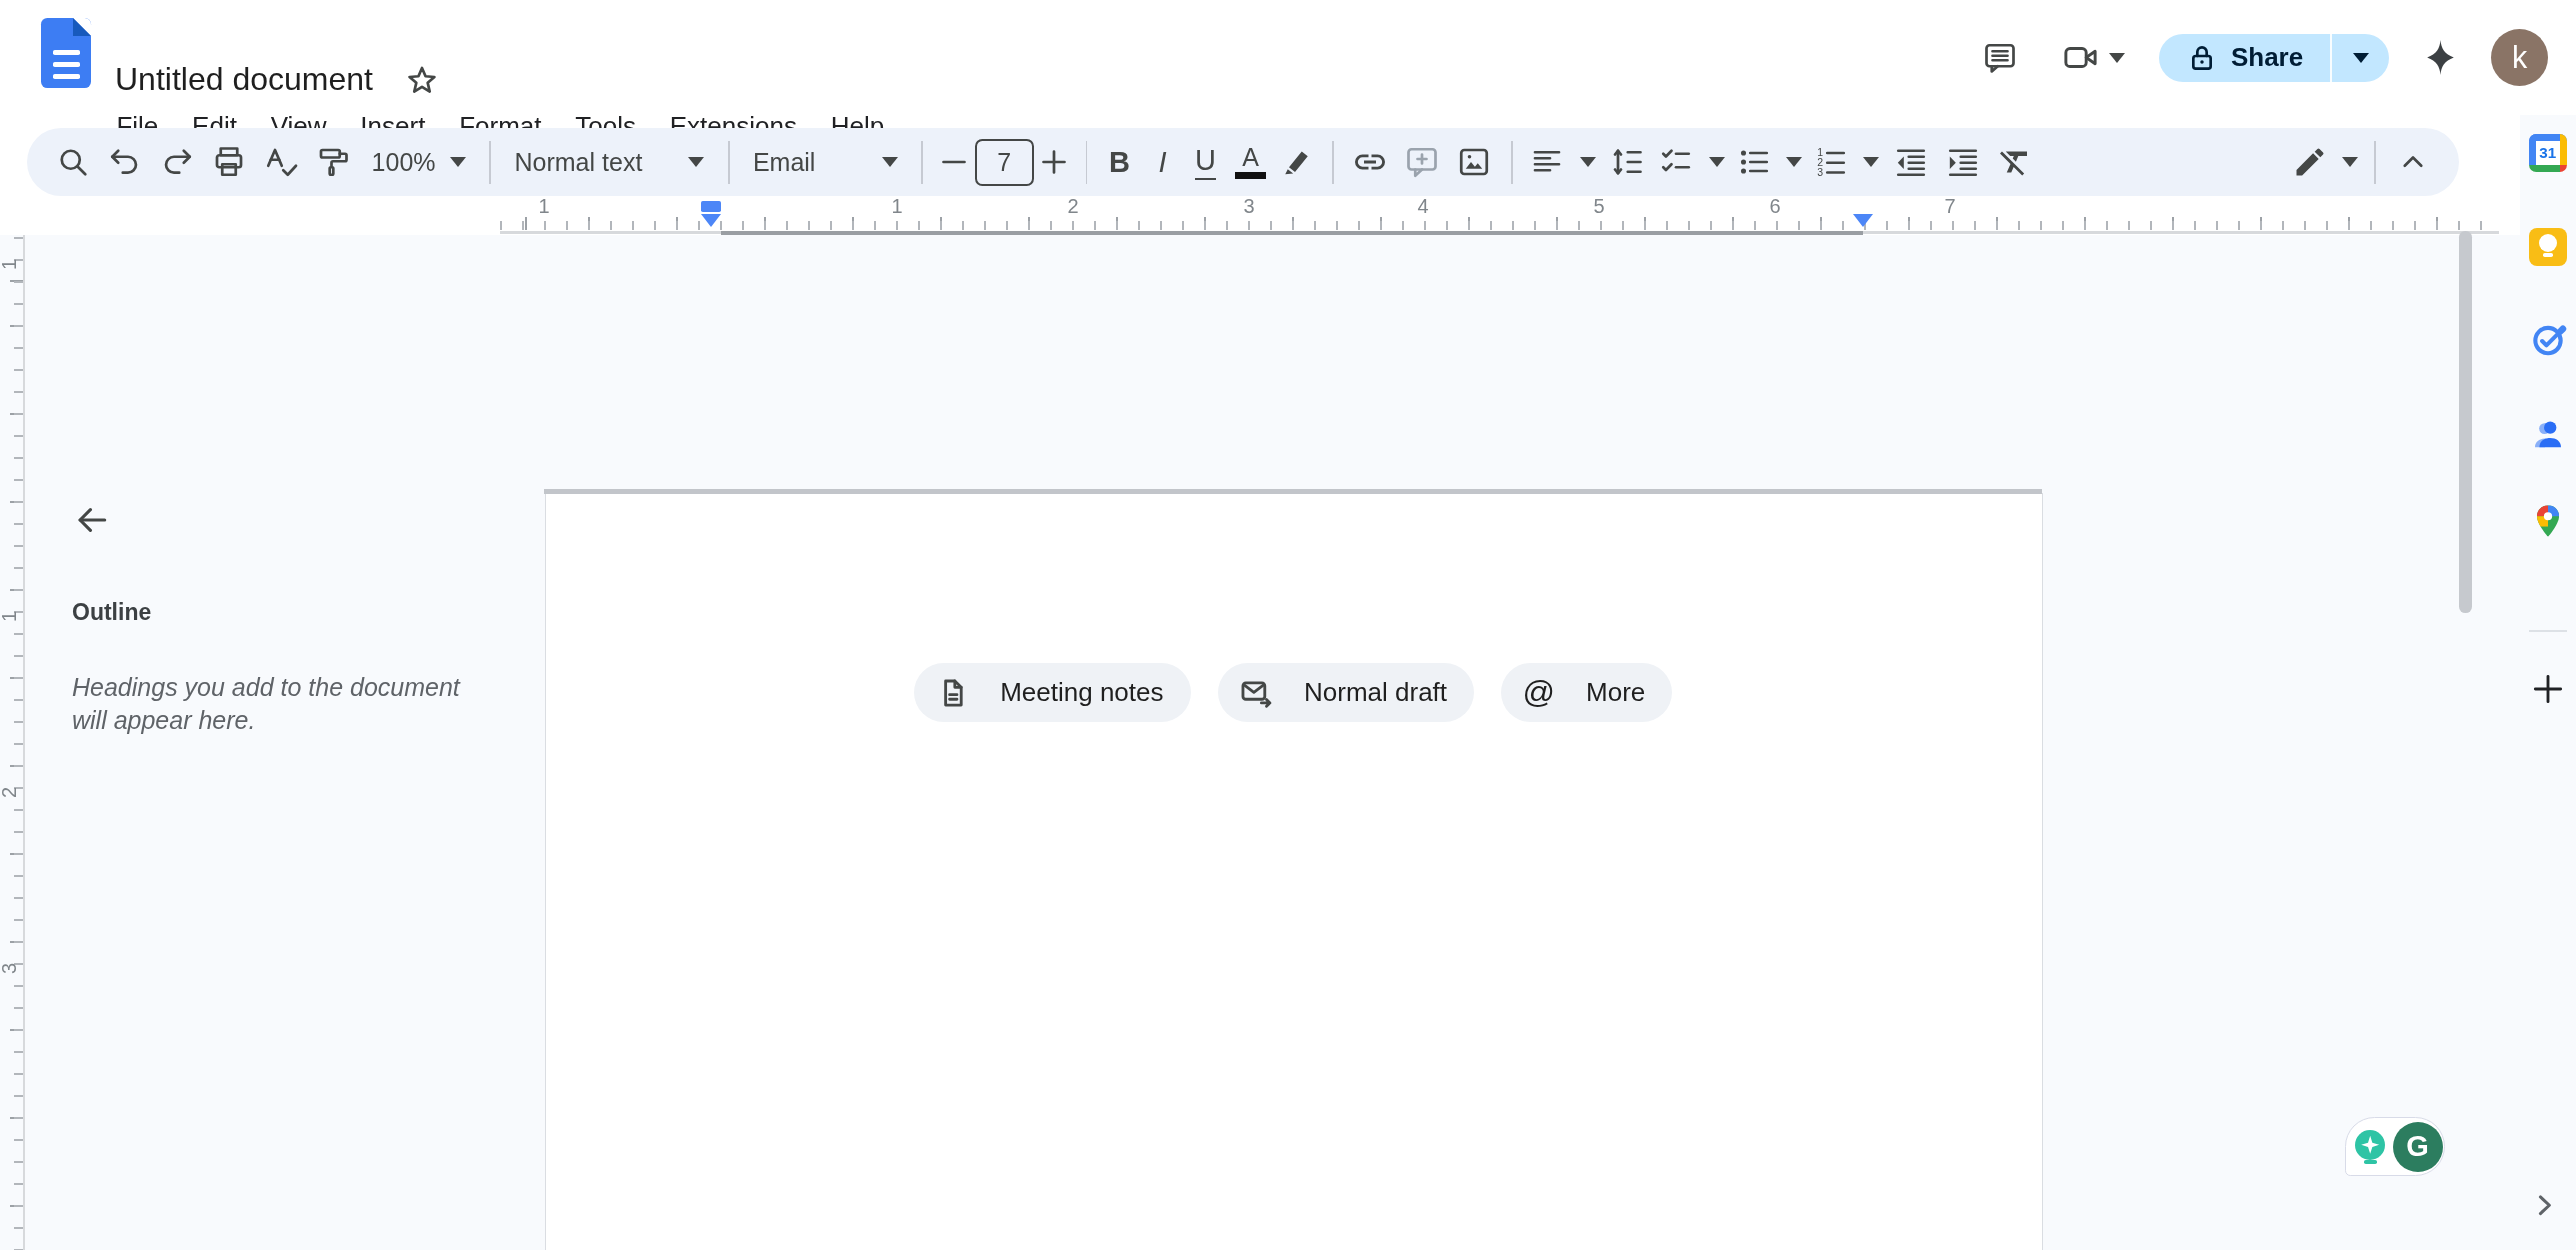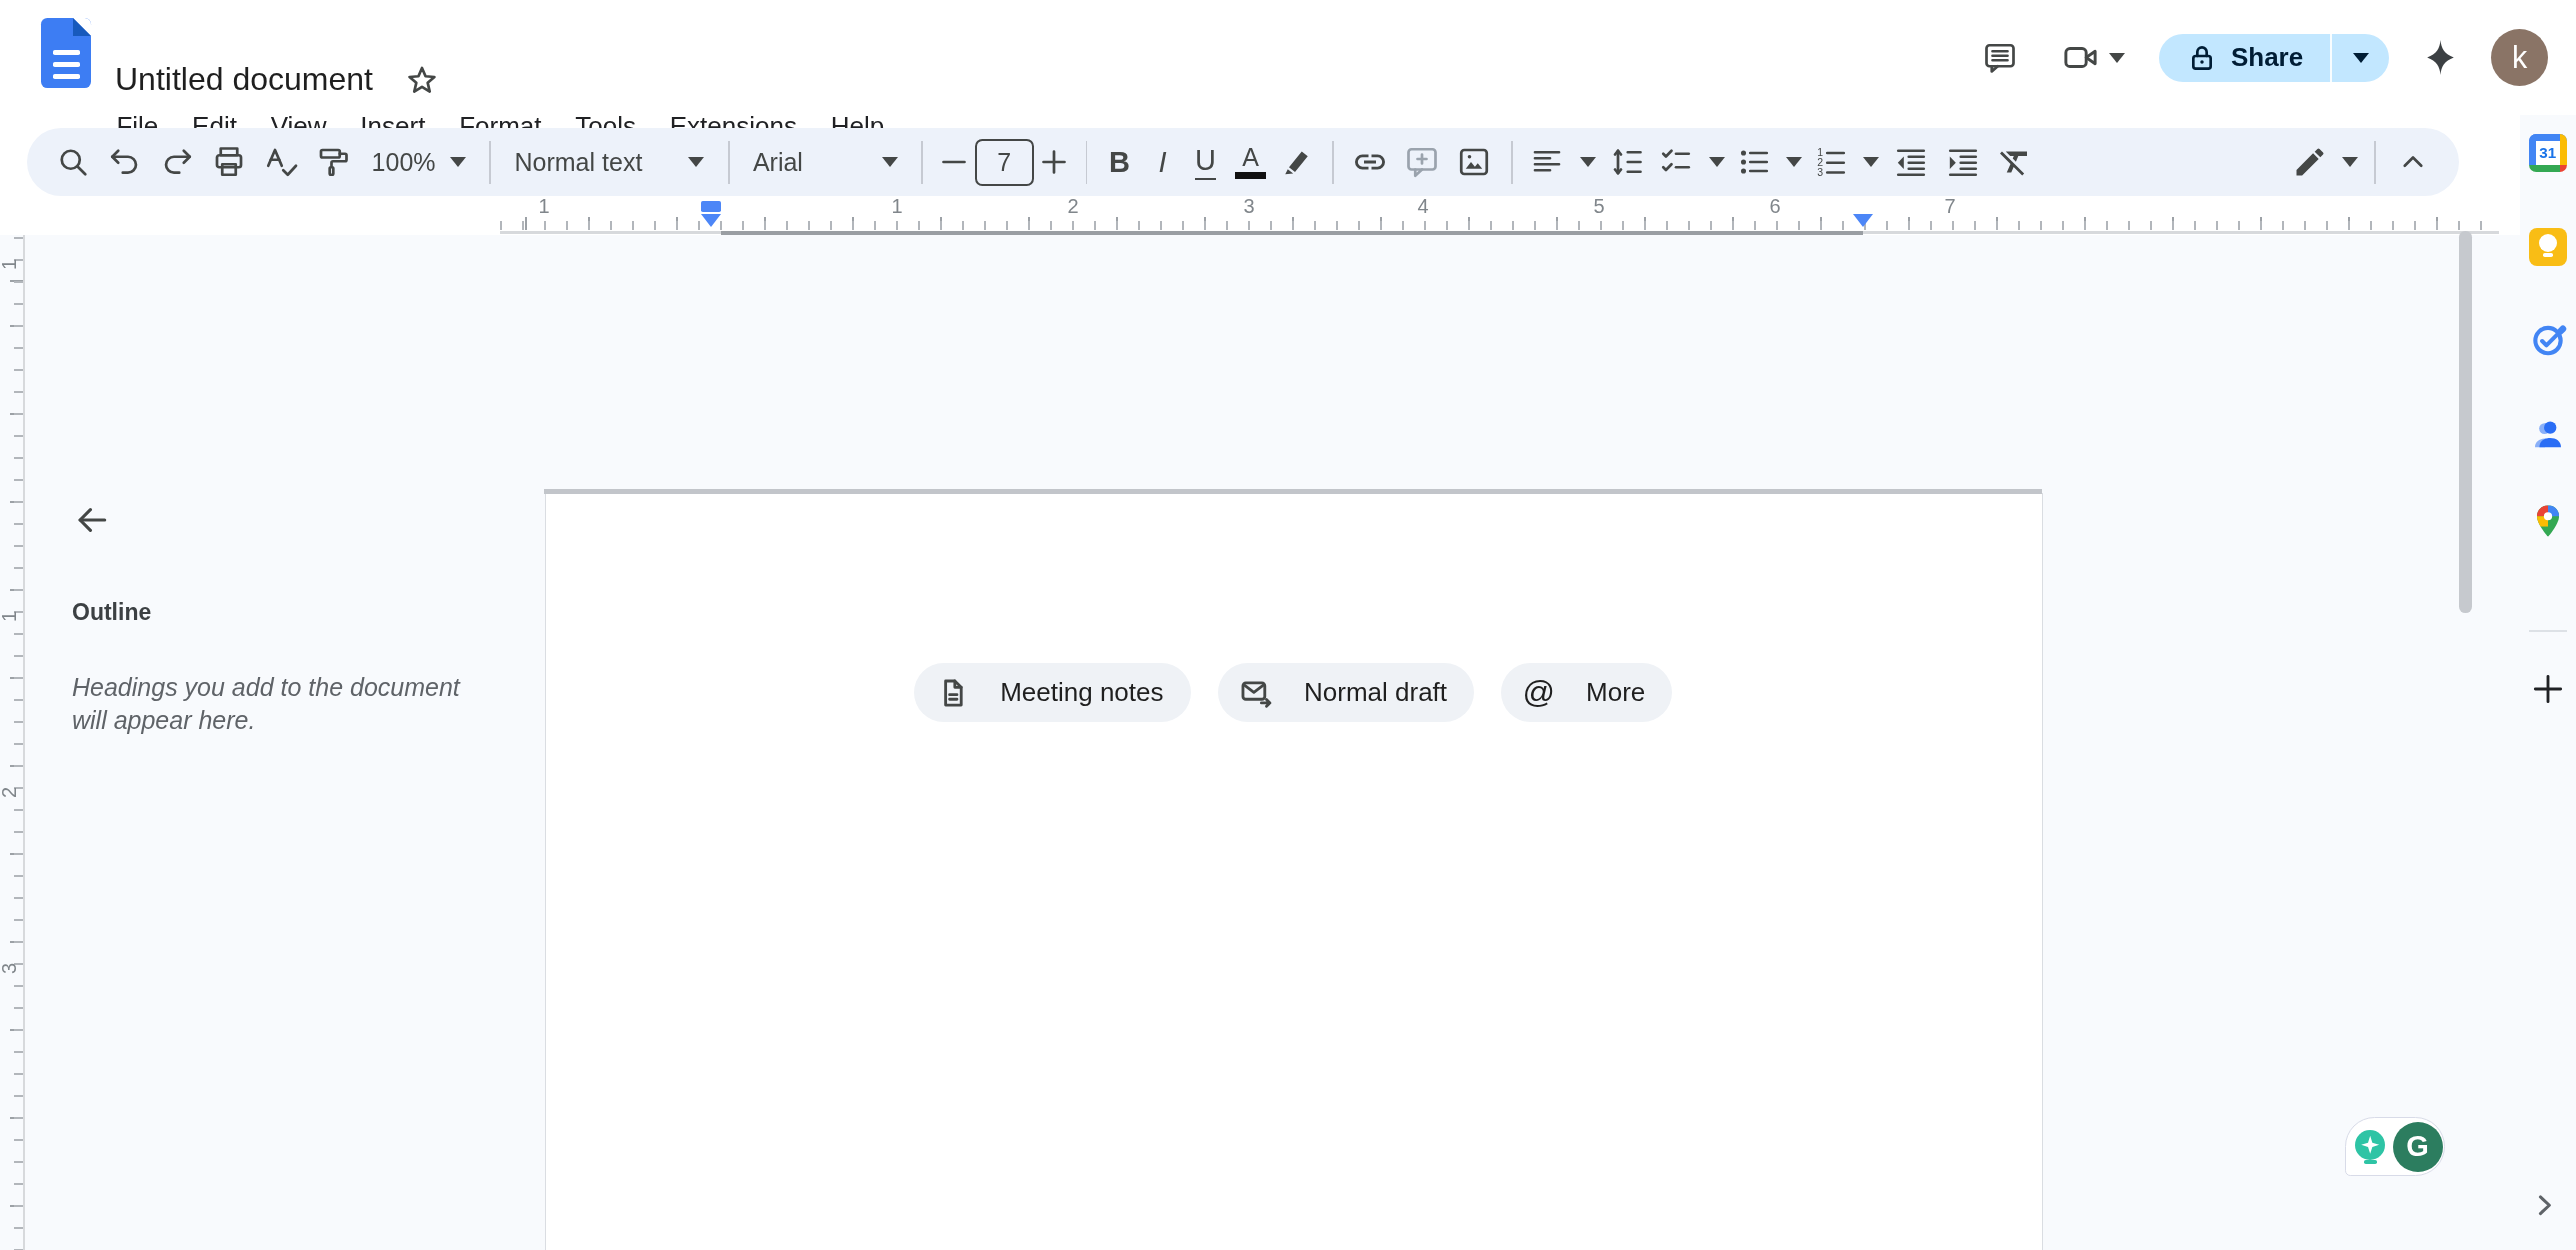--- a/index.html
+++ b/index.html
@@ -238,21 +238,21 @@
     <span class="tb-text">100%</span>
     <span class="caret"></span>
   </div>
   <div class="tb-divider"></div>
   <div class="tb-combo" style="min-width:215px;justify-content:space-between">
     <span class="tb-text">Normal text</span>
     <span class="caret"></span>
   </div>
   <div class="tb-divider"></div>
   <div class="tb-combo" style="min-width:170px;justify-content:space-between">
-    <span class="tb-text">Arial</span>
+    <span class="tb-text">Email</span>
     <span class="caret"></span>
   </div>
   <div class="tb-divider"></div>
   <div class="tb" style="width:41px">
     <svg viewBox="0 0 24 24">
         <path class="ic" d="M5 12h14"></path>
       </svg>
   </div>
   <div class="size-box">7</div>
   <div class="tb" style="width:41px">

